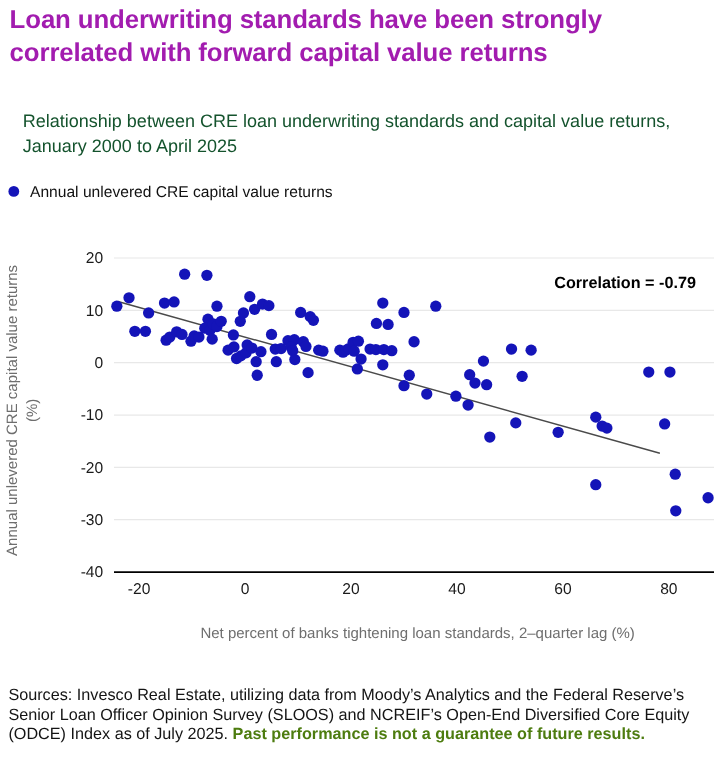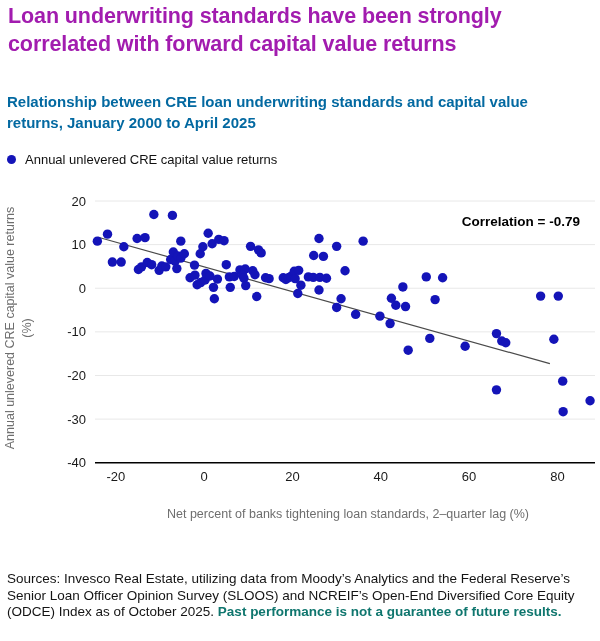--- a/index.html
+++ b/index.html
@@ -1,30 +1,30 @@
 <!DOCTYPE html>
 <html><head>
 <meta charset="utf-8">
 <style>
   html,body{margin:0;padding:0;background:#fff;}
   .page{position:relative;width:600px;height:641px;background:#ffffff;
         font-family:"Liberation Sans","DejaVu Sans",sans-serif;overflow:hidden;}
   .title{position:absolute;top:2px;left:8px;width:545px;margin:0;
          font-size:21.5px;line-height:28px;font-weight:700;color:#a21caf;letter-spacing:-0.1px;}
-  .subtitle{position:absolute;top:92px;left:7px;width:556px;margin:0;
-            font-size:15px;line-height:20.5px;font-weight:700;color:#0369a1;}
+  .subtitle{position:absolute;top:92px;left:19px;width:556px;margin:0;
+            font-size:15px;line-height:20.5px;font-weight:400;color:#14532d;}
   .legend{position:absolute;top:152px;left:7px;display:flex;align-items:center;gap:9px;}
   .legend-dot{width:9px;height:9px;border-radius:50%;flex:0 0 auto;}
   .legend-label{font-size:13px;color:#111111;}
-  .chart-wrap{position:absolute;top:185px;left:0;width:500px;height:340px;}
+  .chart-wrap{position:absolute;top:199px;left:0;width:500px;height:340px;}
   svg{display:block;}
   svg text{font-family:"Liberation Sans","DejaVu Sans",sans-serif;}
   .footer{position:absolute;top:571px;left:7px;width:588px;margin:0;
           font-size:13.5px;line-height:16.5px;color:#141414;}
-  .footer strong{font-weight:700;color:#0f766e;}
+  .footer strong{font-weight:700;color:#4d7c0f;}
 </style>
 </head>
 <body>
 
 <div class="page">
   <h1 class="title">Loan underwriting standards have been strongly correlated with forward capital value returns</h1>
   <p class="subtitle">Relationship between CRE loan underwriting standards and capital value returns, January 2000 to April 2025</p>
 
   <div class="legend">
     <span class="legend-dot" style="background: rgb(20, 20, 184);"></span>
@@ -157,14 +157,14 @@
         <circle cx="562.698" cy="196.1506" r="4.7" fill="#1414b8"></circle>
         <circle cx="563.1395" cy="226.6846" r="4.7" fill="#1414b8"></circle>
         <circle cx="590.071" cy="215.7796" r="4.7" fill="#1414b8"></circle>
         <text x="580" y="41" text-anchor="end" font-size="13.5" font-weight="600" fill="#000000">Correlation = -0.79</text>
         <text x="348" y="333" text-anchor="middle" font-size="12.5" fill="#6e6e6e">Net percent of banks tightening loan standards, 2–quarter lag (%)</text>
         <text x="14" y="143" text-anchor="middle" font-size="12.5" fill="#6e6e6e" transform="rotate(-90 14 143)">Annual unlevered CRE capital value returns</text>
         <text x="31" y="143" text-anchor="middle" font-size="12.5" fill="#6e6e6e" transform="rotate(-90 31 143)">(%)</text>
       </svg>
   </div>
 
-  <p class="footer"><span>Sources: Invesco Real Estate, utilizing data from Moody’s Analytics and the Federal Reserve’s Senior Loan Officer Opinion Survey (SLOOS) and NCREIF’s Open-End Diversified Core Equity (ODCE) Index as of October 2025. </span><strong>Past performance is not a guarantee of future results.</strong></p>
+  <p class="footer"><span>Sources: Invesco Real Estate, utilizing data from Moody’s Analytics and the Federal Reserve’s Senior Loan Officer Opinion Survey (SLOOS) and NCREIF’s Open-End Diversified Core Equity (ODCE) Index as of July 2025. </span><strong>Past performance is not a guarantee of future results.</strong></p>
 </div>
 
 </body></html>

